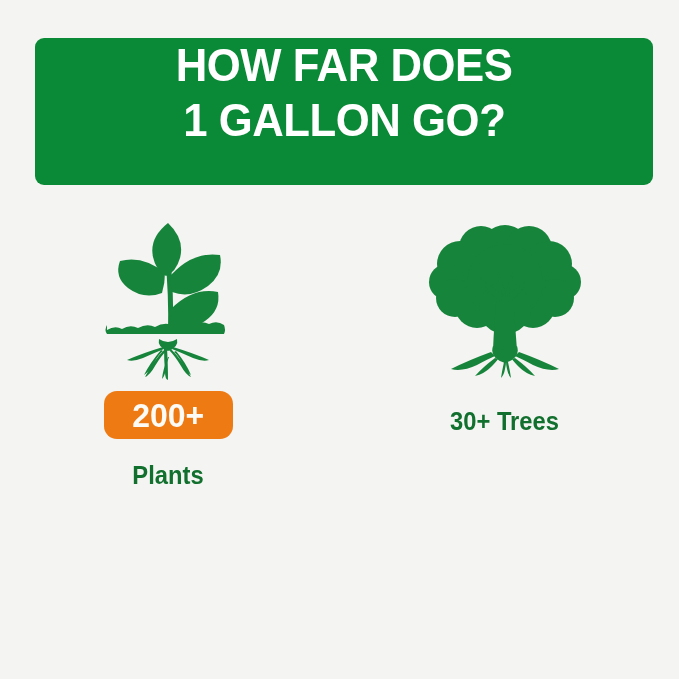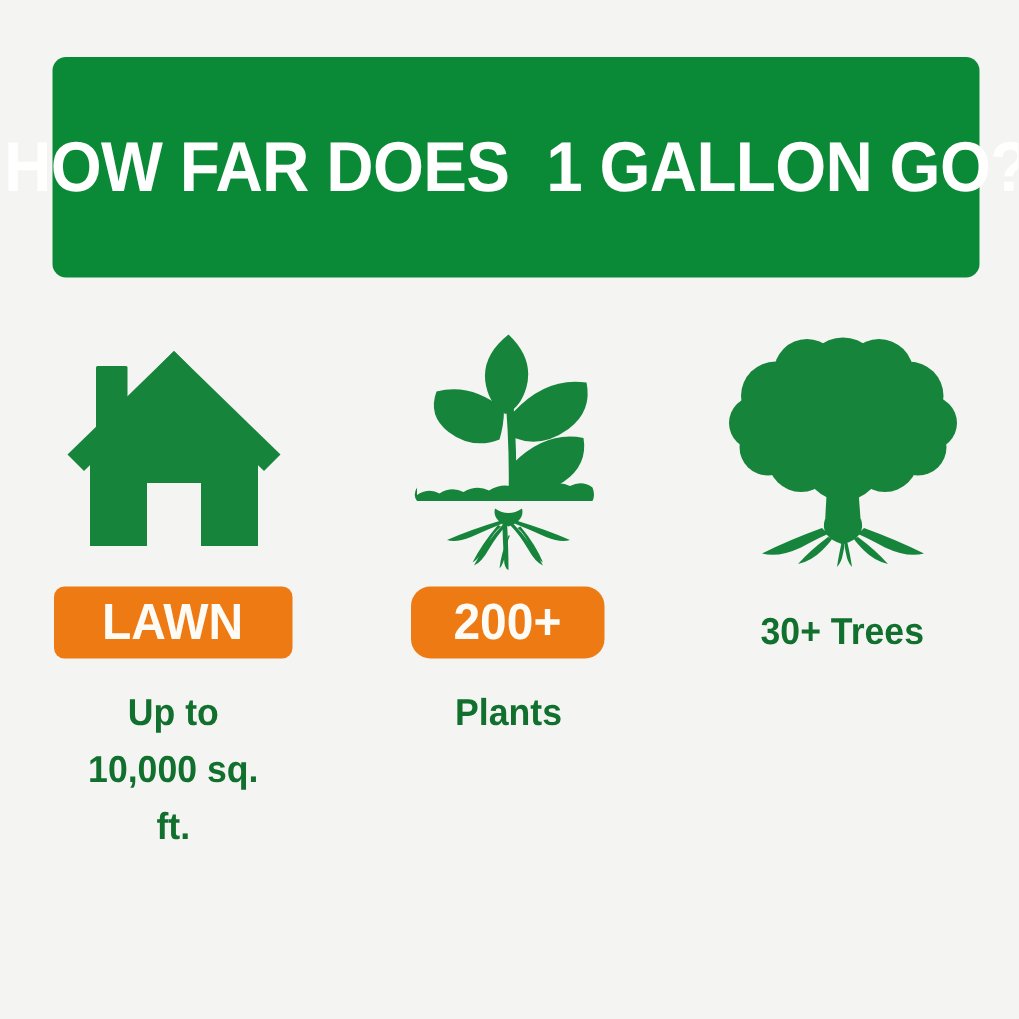--- a/index.html
+++ b/index.html
@@ -18,22 +18,22 @@
   
   .banner {
     position: absolute;
     left: 35px;
     top: 38px;
     width: 618px;
     height: 147px;
     background: #0a8a36;
     border-radius: 9px;
     display: flex;
-    align-items: center;
-    justify-content: center;
+    flex-direction: column;
+    align-items: center;
     box-sizing: border-box;
   }
   .banner-line {
     color: #ffffff;
     font-family: "Liberation Sans Narrow", "Liberation Sans", sans-serif;
     font-weight: bold;
     font-size: 47px;
     line-height: 1.16;
     letter-spacing: -0.5px;
     text-align: center;
@@ -112,39 +112,20 @@
 </head>
 <body style="background: rgb(244, 244, 242);">
 
 <div class="banner" style="background: rgb(10, 138, 54);">
   <div class="banner-line" style="color: rgb(255, 255, 255);">HOW FAR DOES</div>
   <div class="banner-line" style="color: rgb(255, 255, 255);">1 GALLON GO?</div>
 </div>
 
 <div class="columns">
 
-  <div class="col col-lawn">
-    <div class="icon-wrap">
-      <svg width="148" height="140" viewBox="0 0 148 140" aria-hidden="true">
-        <g fill="#17843b">
-
-          <rect x="22" y="14" width="21" height="44" rx="1"></rect>
-
-          <polygon points="74,4 85,15 14,84 3,73"></polygon>
-          <polygon points="74,4 63,15 134,84 145,73"></polygon>
-
-          <polygon points="74,22 130,78 130,134 92,134 92,92 56,92 56,134 18,134 18,78"></polygon>
-        </g>
-      </svg>
-    </div>
-    <div class="badge badge-lawn" style="background: rgb(238, 122, 20);">
-      <span class="badge-text" style="color: rgb(253, 251, 246);">LAWN</span>
-    </div>
-    <div class="caption caption-lawn" style="color: rgb(18, 112, 46);">Up to 10,000 sq. ft.</div>
-  </div>
 
   <div class="col col-plants">
     <div class="icon-wrap">
       <svg width="134" height="166" viewBox="0 0 134 166" aria-hidden="true">
         <g fill="#17843b">
 
           <path d="M64 38 q4 40 3 78 h5 q1 -40 -3 -78 z"></path>
 
           <path d="M67 6 q17 16 12 35 q-4 14 -14 18 q-10 -5 -13 -19 q-4 -19 15 -34 z"></path>
 

